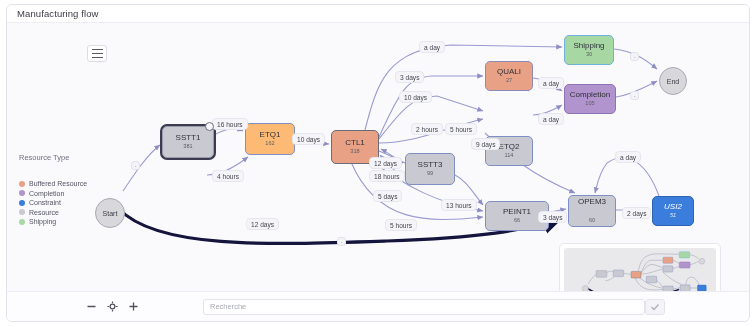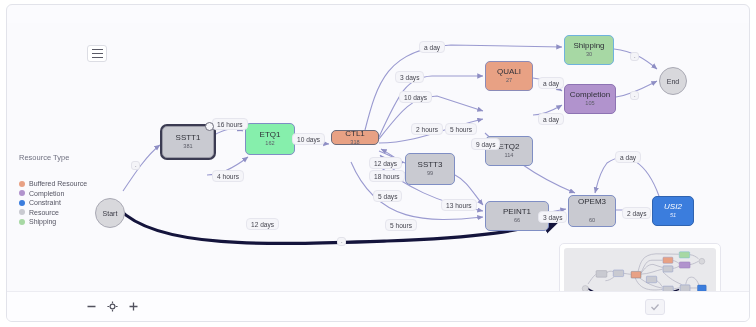--- a/index.html
+++ b/index.html
@@ -155,20 +155,23 @@
     display:flex; align-items:center; justify-content:center;
     color:#b0b0bd; font-size: 9px;
   }
 </style>
 </head>
 <body>
 
 <div id="app">
   <div class="card">
 
+    <div class="titlebar">
+      <div class="title-text">Manufacturing flow</div>
+    </div>
 
     <div class="canvas">
 
       <div class="hamburger">
         <i></i>
         <i></i>
         <i></i>
       </div>
 
       <div class="legend">
@@ -256,25 +259,25 @@
       </svg>
 
       <div id="nodes-layer">
           <div class="circ" style="left: 88px; top: 175px; width: 30px; height: 30px; background: rgb(216, 216, 220); border-color: rgb(169, 169, 180);">
             <span>Start</span>
           </div>
           <div class="node sel" style="left: 155px; top: 103px; width: 52px; height: 32px; background: rgb(201, 202, 209); border: 1.3px solid rgb(154, 154, 166);">
             <div class="nm">SSTT1</div>
             <div class="vl">381</div>
           </div>
-          <div class="node" style="left: 238px; top: 100px; width: 50px; height: 32px; background: #86efac; border: 1.3px solid rgb(127, 142, 196);">
+          <div class="node" style="left: 238px; top: 100px; width: 50px; height: 32px; background: #fdba74; border: 1.3px solid rgb(127, 142, 196);">
             <div class="nm">ETQ1</div>
             <div class="vl">162</div>
           </div>
-          <div class="node" style="left: 324px; top: 107px; width: 48px; height: 15px; background: rgb(232, 161, 132); border: 1.3px solid rgb(107, 107, 122);">
+          <div class="node" style="left: 324px; top: 107px; width: 48px; height: 34px; background: rgb(232, 161, 132); border: 1.3px solid rgb(107, 107, 122);">
             <div class="nm">CTL1</div>
             <div class="vl">318</div>
           </div>
           <div class="node" style="left: 398px; top: 130px; width: 50px; height: 32px; background: rgb(201, 202, 209); border: 1.3px solid rgb(127, 142, 196);">
             <div class="nm">SSTT3</div>
             <div class="vl">99</div>
           </div>
           <div class="node" style="left: 478px; top: 38px; width: 48px; height: 30px; background: rgb(232, 161, 132); border: 1.3px solid rgb(139, 139, 184);">
             <div class="nm">QUALI</div>
             <div class="vl">27</div>
@@ -398,20 +401,23 @@
             <line x1="8.8" y1="5.5" x2="10.6" y2="5.5" stroke="#52525e" stroke-width="1.2"></line>
           </svg>
         </div>
         <div class="zbtn">
           <svg width="11" height="11" viewBox="0 0 11 11">
             <line x1="1.5" y1="5.5" x2="9.5" y2="5.5" stroke="#52525e" stroke-width="1.3"></line>
             <line x1="5.5" y1="1.5" x2="5.5" y2="9.5" stroke="#52525e" stroke-width="1.3"></line>
           </svg>
         </div>
       </div>
+      <div class="search">
+        <span>Recherche</span>
+      </div>
       <div class="okbtn">
         <svg width="10" height="10" viewBox="0 0 10 10">
             <path d="M1.5,5 L4,7.5 L8.5,2.5" fill="none" stroke="#b0b0bd" stroke-width="1.3"></path>
           </svg>
       </div>
     </div>
 
   </div>
 </div>
 

